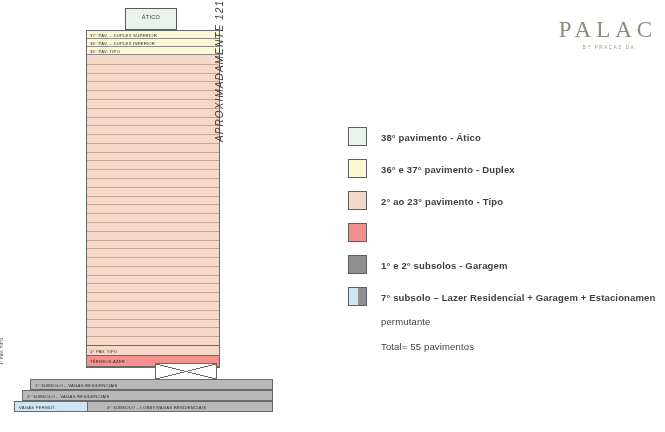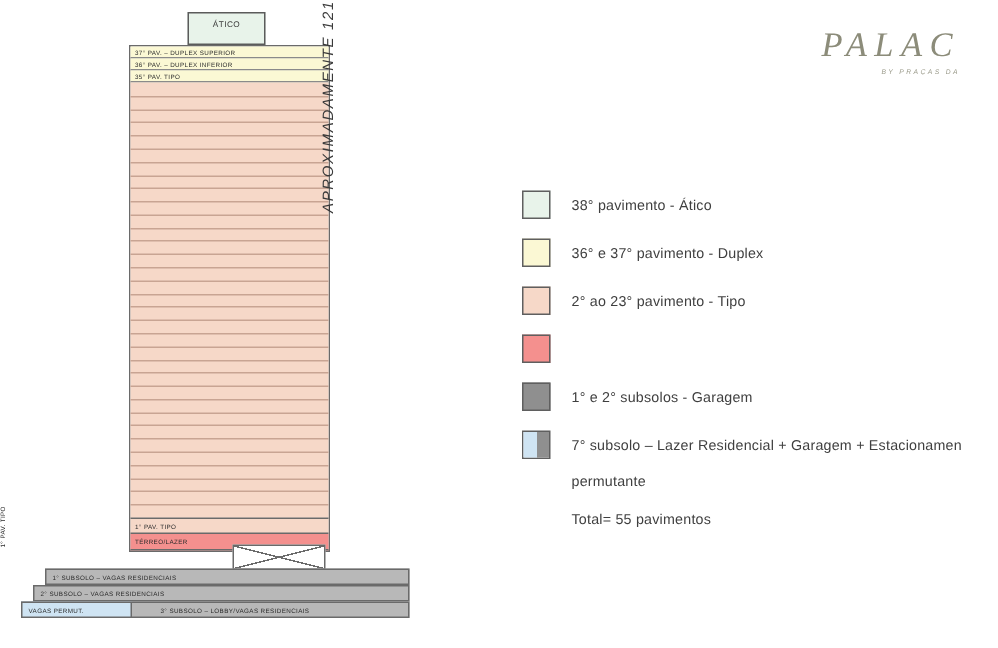--- a/index.html
+++ b/index.html
@@ -230,26 +230,25 @@
     transform-origin: left top;
     font-size: 4.2px;
     letter-spacing: .25px;
     color: #2b2b2b;
     white-space: nowrap;
   }
 
   
   #logo {
     position: absolute;
-    right: 25px;
+    right: 2px;
     top: 18px;
-    text-align: right;
+    text-align: center;
     width: 110px;
     overflow: hidden;
-    font-style: italic;
   }
   #logo .wordmark {
     font-family: "Liberation Serif", serif;
     font-size: 23px;
     letter-spacing: 5px;
     color: #8c8c7a;
     white-space: nowrap;
     line-height: 1;
   }
   #logo .subwordmark {
@@ -290,20 +289,21 @@
     width: 50%;
     height: 100%;
   }
   .legend-text {
     margin-left: 14px;
     font-size: 9.5px;
     color: #3f3f3f;
     letter-spacing: .15px;
     line-height: 19px;
     white-space: nowrap;
+    font-weight: bold;
   }
   .legend-text.wrap {
     white-space: nowrap;
   }
   .legend-cont {
     margin-left: 33px;
     font-size: 9.5px;
     color: #3f3f3f;
     letter-spacing: .15px;
     margin-top: -4px;

